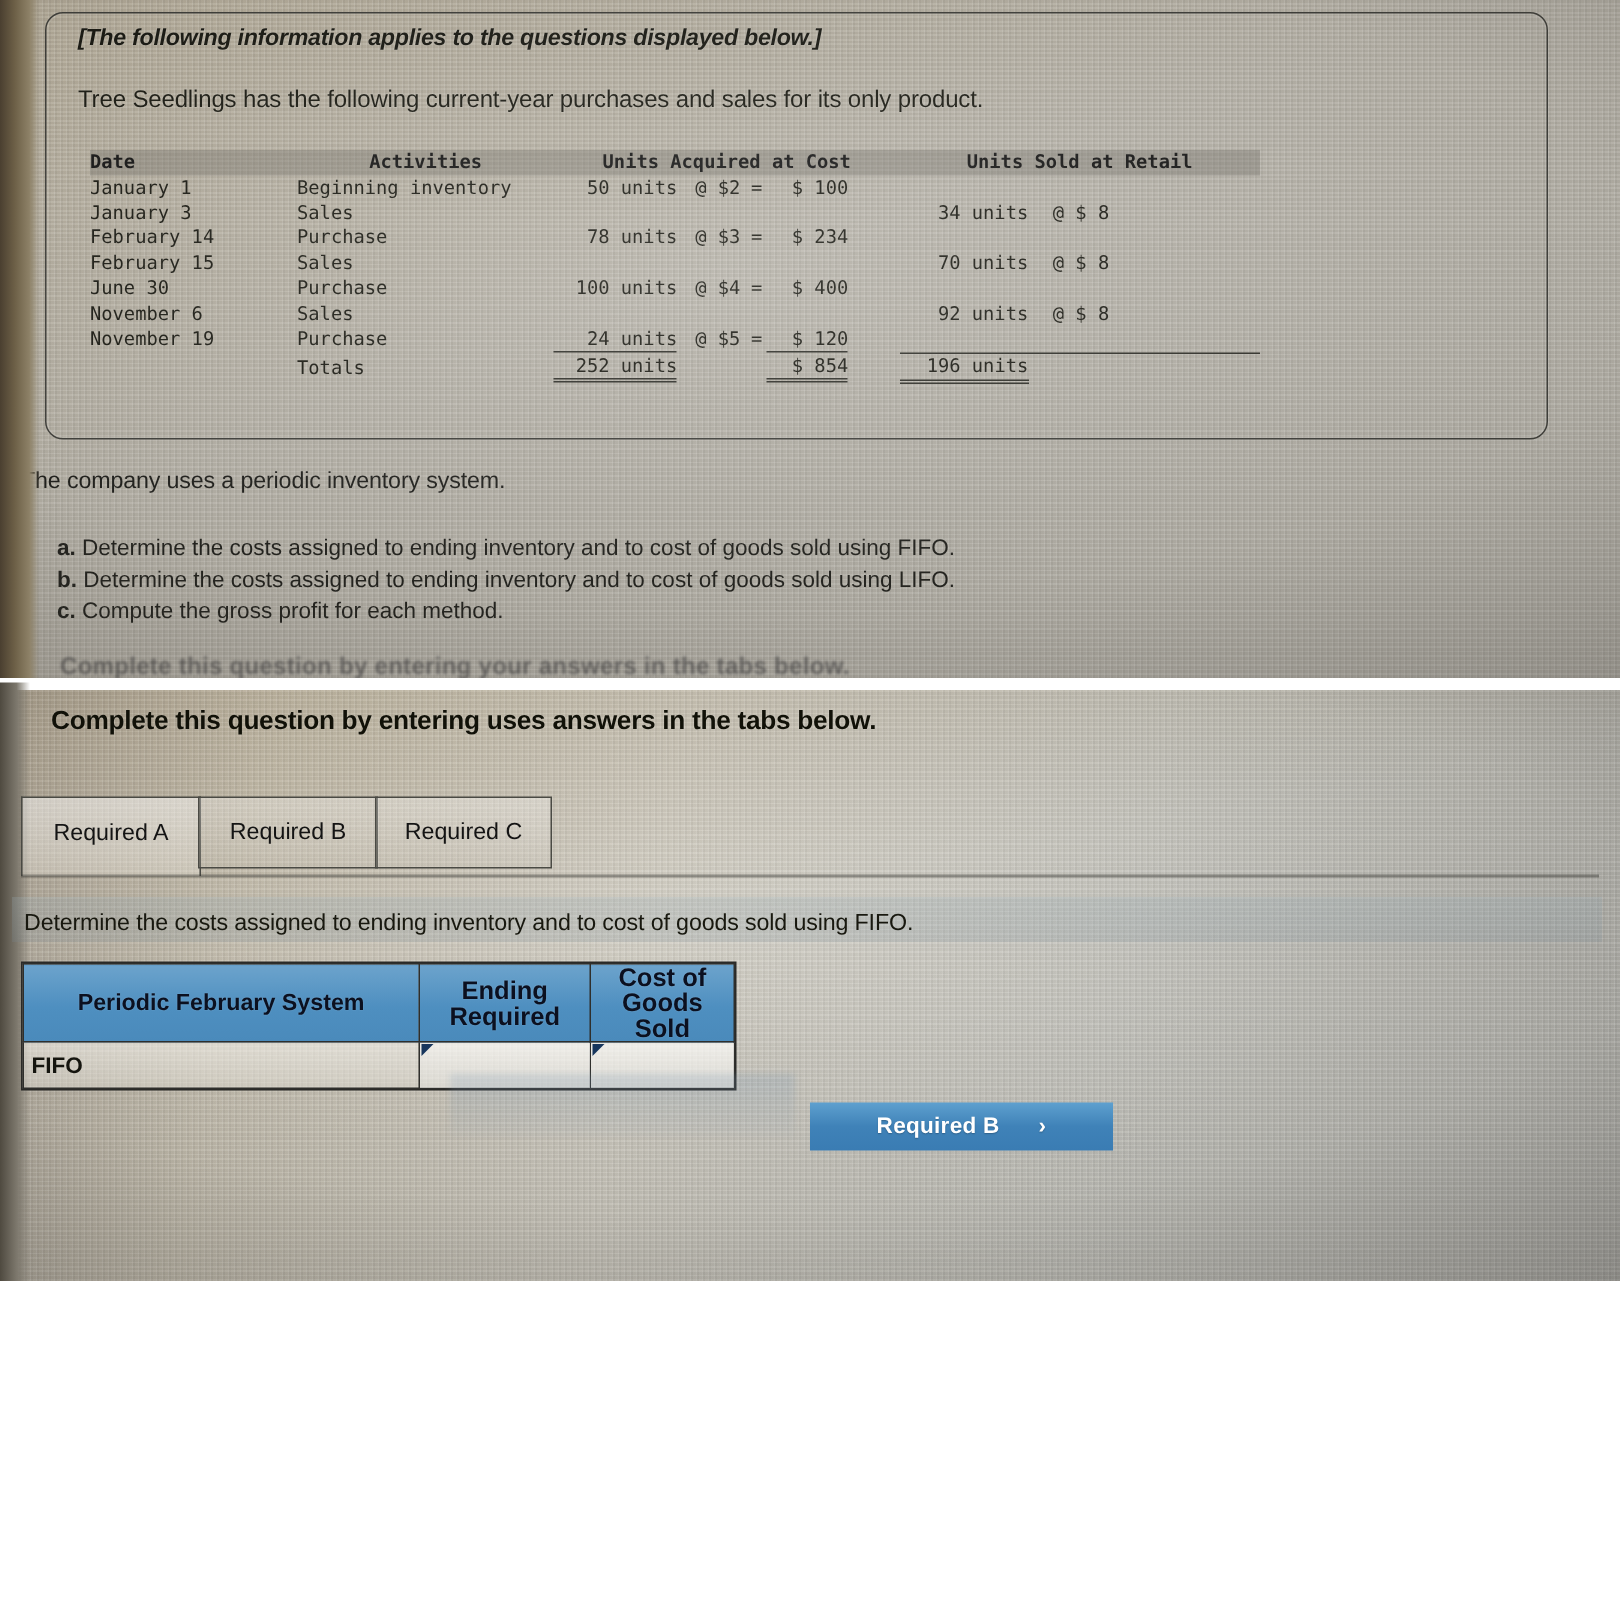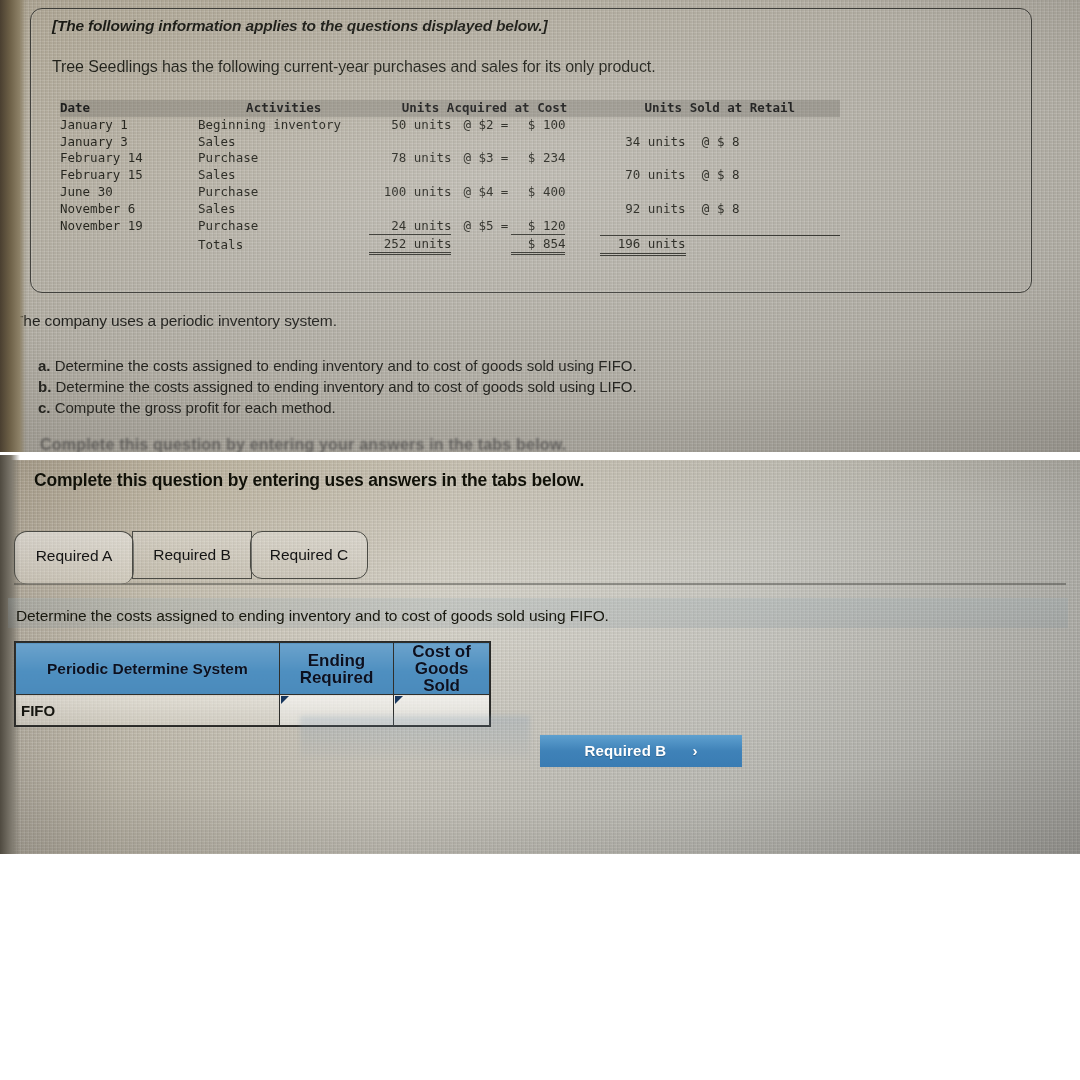--- a/index.html
+++ b/index.html
@@ -88,23 +88,23 @@
     letter-spacing:-.2px;text-shadow:0 0 1px rgba(255,255,255,.25);}
 
   #tabs{position:absolute;left:14px;top:531px;height:52px;}
   .tab{
     position:absolute;top:0;height:46px;line-height:46px;text-align:center;
     font-size:15.5px;color:#141414;border:1.2px solid #4a4a44;
     background:linear-gradient(180deg,rgba(255,255,255,.30),rgba(210,205,195,.18));
   }
   .tab.active{height:52px;line-height:48px;border-bottom:none;
     background:linear-gradient(180deg,rgba(255,255,255,.48),rgba(236,232,222,.34));}
-  #tab-a{left:0;width:118px;border-radius:13px;}
+  #tab-a{left:0;width:118px;}
   #tab-b{left:118px;width:118px;}
-  #tab-c{left:236px;width:116px;border-radius:12px;}
+  #tab-c{left:236px;width:116px;}
   #tab-underline{position:absolute;left:14px;top:583px;width:1052px;height:2px;background:rgba(60,60,55,.45);}
 
   #req-instr{position:absolute;left:16px;top:607px;font-size:15.5px;color:#18180f;letter-spacing:-.1px;}
   #instr-band{position:absolute;left:8px;top:598px;width:1060px;height:30px;
      background:linear-gradient(180deg,rgba(150,170,180,.25),rgba(120,140,155,.18));}
 
   
   #ans{position:absolute;left:14px;top:641px;width:475px;border:1.4px solid #2a2a28;}
   #ans table{border-collapse:collapse;width:100%;}
   #ans th,#ans td{border:1.2px solid #2f2f2c;padding:0;}
@@ -244,21 +244,21 @@
   </div>
   <div id="tab-underline"></div>
 
   <div id="instr-band"></div>
   <div id="req-instr">Determine the costs assigned to ending inventory and to cost of goods sold using FIFO.</div>
 
   <div id="ans">
     <table>
       <thead>
         <tr>
-          <th class="h-sys">Periodic Determine System</th>
+          <th class="h-sys">Periodic February System</th>
           <th class="h-ei">
             <span>Ending</span><br>
             <span>Required</span>
           </th>
           <th class="h-cogs">
             <span>Cost of</span><br>
             <span>Goods Sold</span>
           </th>
         </tr>
       </thead>

